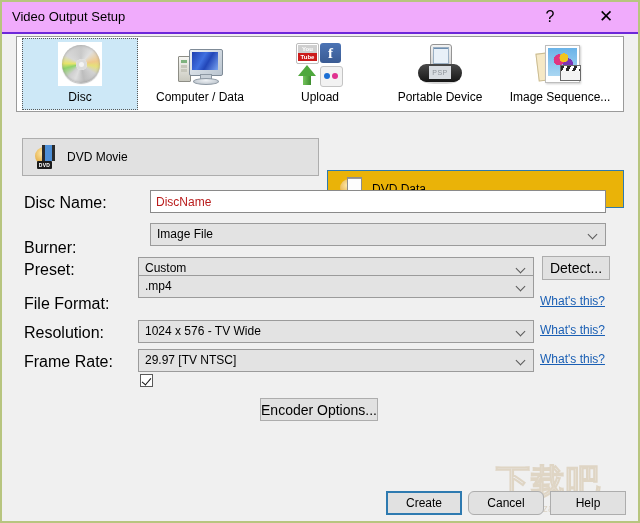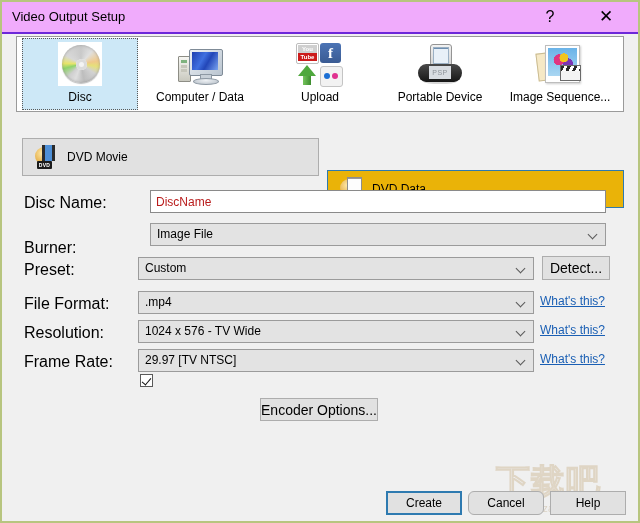--- a/index.html
+++ b/index.html
@@ -703,21 +703,21 @@
   </div>
 
   <div class="fld-label" style="top:259px;">Preset:</div>
   <div class="combo" id="preset-combo" style="left:136px; top:255px; width:396px;padding-left:44px;">
     <span class="val">Custom</span>
     <span class="arrow"></span>
   </div>
   <button class="pushbtn" id="detect-btn" style="left:540px; top:254px; width:68px; height:24px;">Detect...</button>
 
   <div class="fld-label" style="top:293px;">File Format:</div>
-  <div class="combo" id="file-format-combo" style="left:136px; top:289px; width:396px;text-align:right;">
+  <div class="combo" id="file-format-combo" style="left:136px; top:273px; width:396px;text-align:right;">
     <span class="val">.mp4</span>
     <span class="arrow"></span>
   </div>
   <a class="whatlink" style="left:538px; top:292px;">What's this?</a>
 
   <div class="fld-label" style="top:322px;">Resolution:</div>
   <div class="combo" id="resolution-combo" style="left:136px; top:318px; width:396px;">
     <span class="val">1024 x 576 - TV Wide</span>
     <span class="arrow"></span>
   </div>

